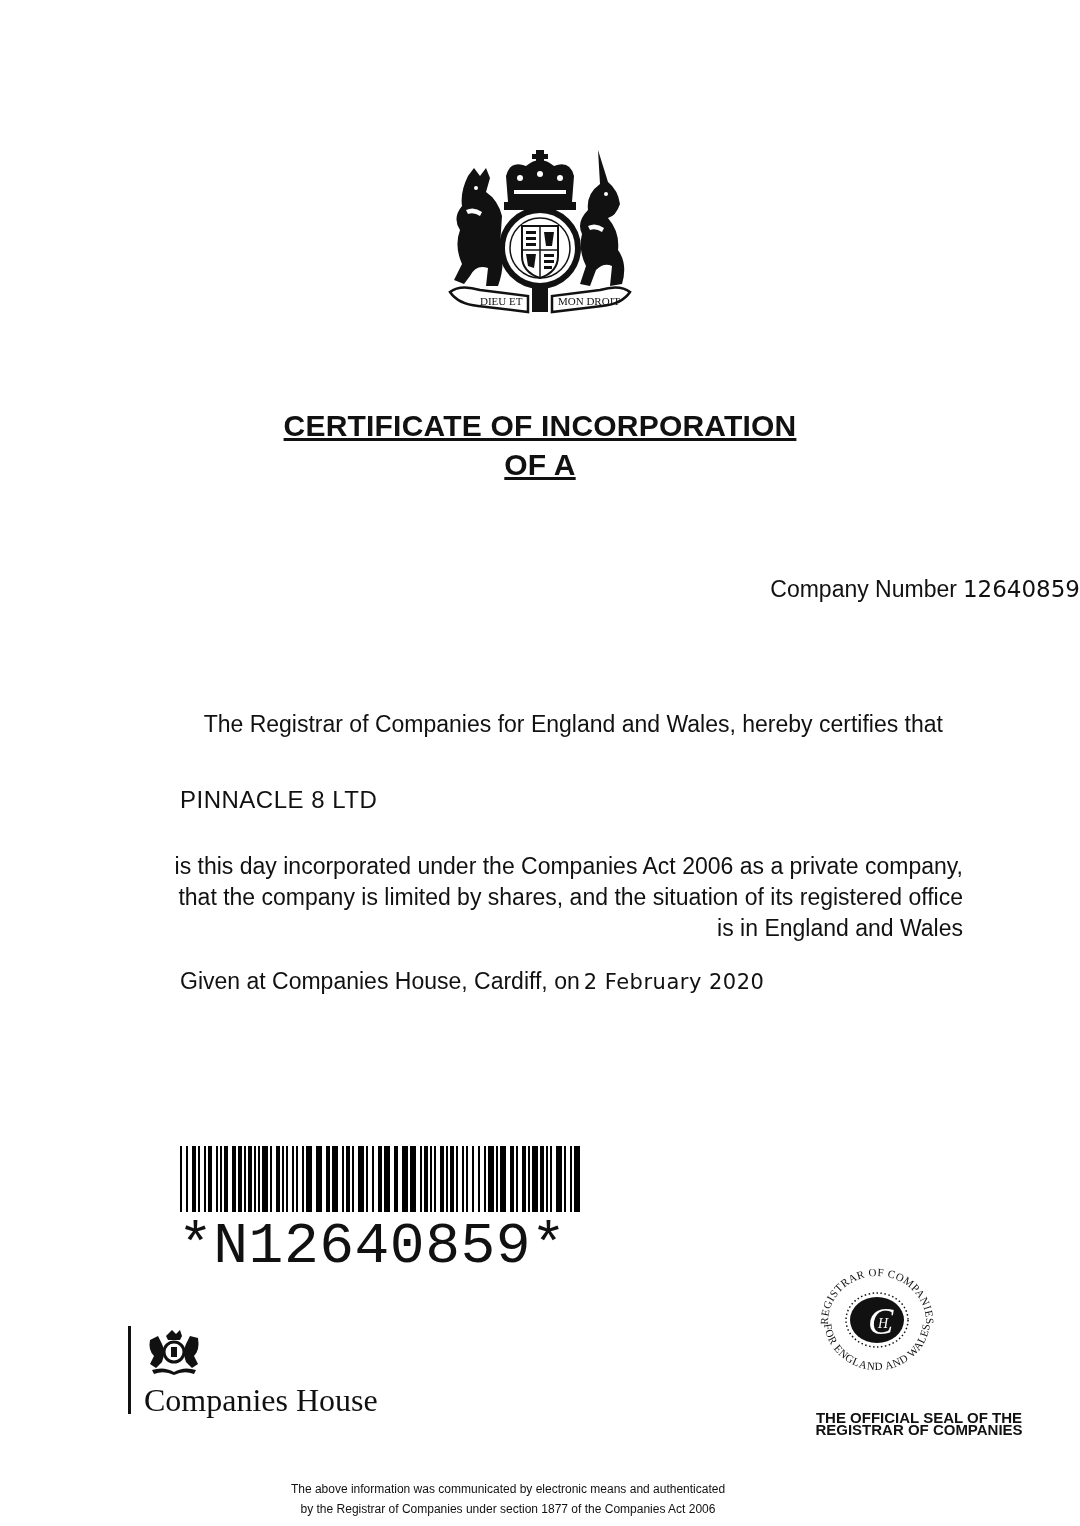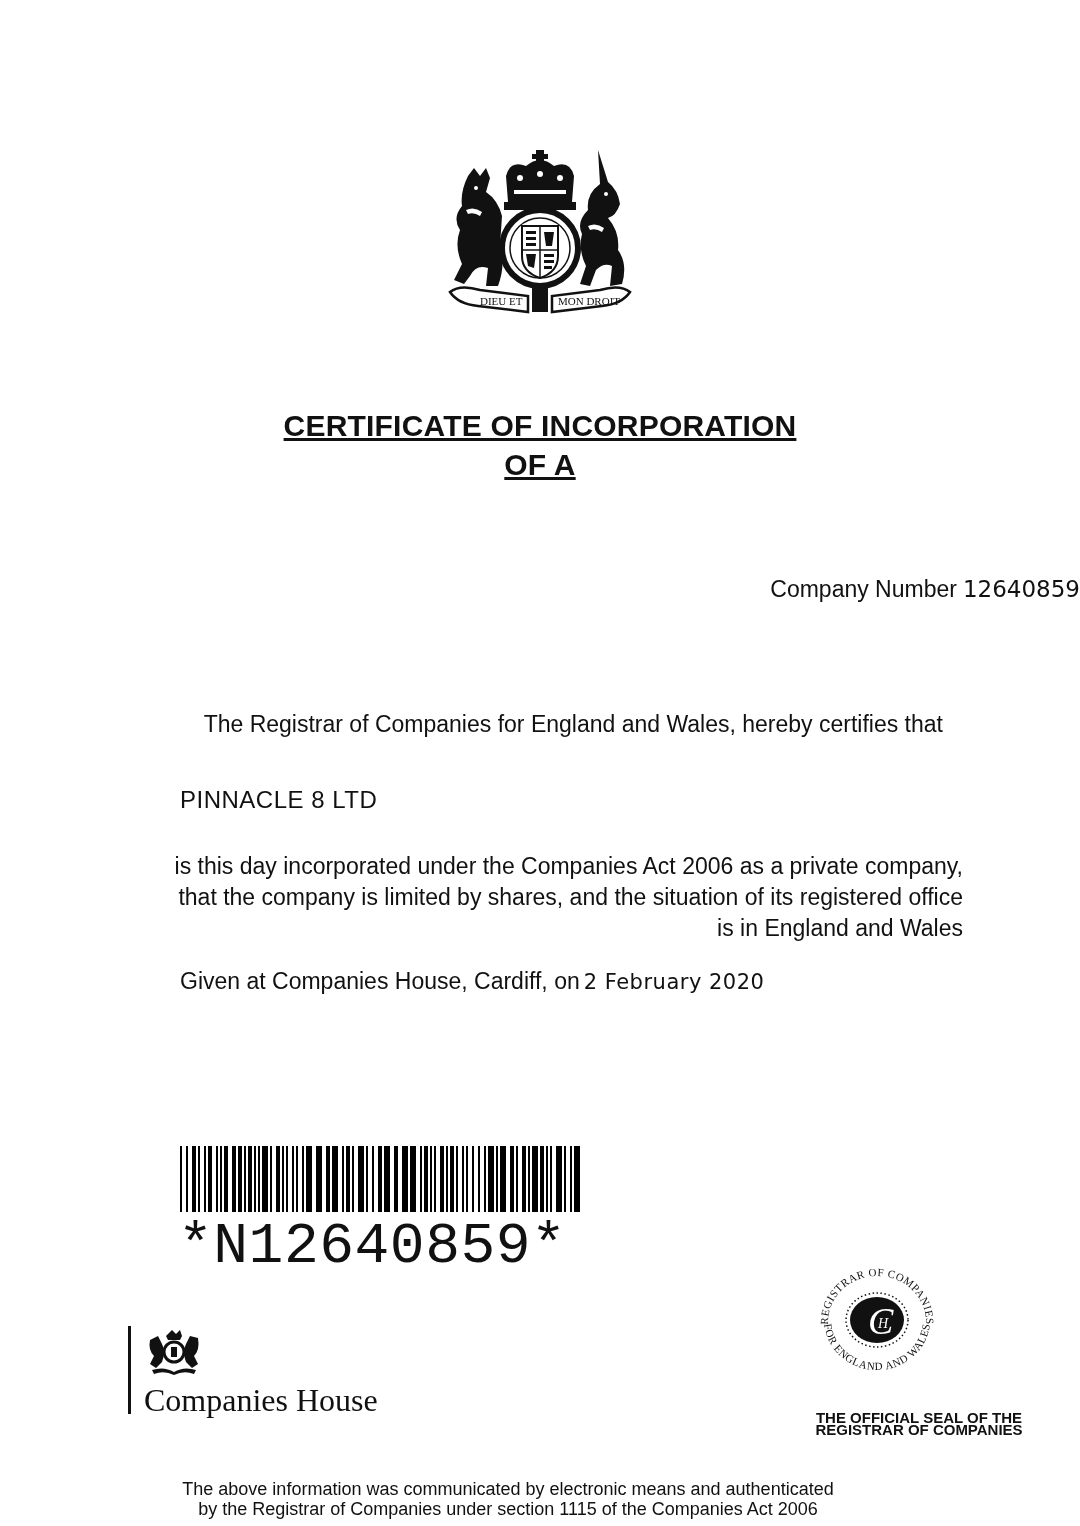--- a/index.html
+++ b/index.html
@@ -17,21 +17,21 @@
   .given { left: 180px; top: 968px; font-size: 23px; }
   .given .date { font-family: "DejaVu Sans", sans-serif; font-size: 21px; margin-left: 4px; letter-spacing: 0.5px; }
   .barcode { left: 180px; top: 1146px; width: 404px; height: 66px; }
   .barcode-text { left: 178px; top: 1222px; font-size: 58px; line-height: 50px; letter-spacing: 0.5px; font-family: Liberation Mono, monospace; }
   .ch-logo { left: 128px; top: 1326px; width: 300px; height: 90px; }
   .ch-bar { position: absolute; left: 0; top: 0; width: 3px; height: 88px; background: #111; }
   .ch-crest { position: absolute; left: 16px; top: 2px; width: 60px; height: 48px; }
   .ch-name { position: absolute; left: 16px; top: 56px; font-size: 32px; line-height: 36px; white-space: nowrap; font-family: Liberation Serif, serif; }
   .seal { left: 812px; top: 1262px; width: 130px; height: 112px; }
   .seal-caption { left: 804px; width: 230px; top: 1380px; text-align: center; font-weight: bold; font-size: 15px; line-height: 12px; margin-top: 32px; }
-  .footer { left: 0; width: 1016px; top: 1479px; text-align: center; font-size: 18px; line-height: 20px; }
+  .footer { left: 0; width: 1016px; top: 1479px; text-align: center; font-size: 12px; line-height: 20px; }
 </style>
 </head>
 <body>
 
 <div class="abs crest">
   <svg width="200" height="170" viewBox="0 0 200 170">
 
     <g fill="#111">
       <rect x="96" y="4" width="8" height="14"></rect>
       <rect x="92" y="8" width="16" height="5"></rect>
@@ -212,14 +212,14 @@
     <text x="66" y="66" font-family="Liberation Serif, serif" font-style="italic" font-size="14" fill="#fff">H</text>
   </svg>
 </div>
 <div class="abs seal-caption">
   <div>THE OFFICIAL SEAL OF THE</div>
   <div>REGISTRAR OF COMPANIES</div>
 </div>
 
 <div class="abs footer">
   <div>The above information was communicated by electronic means and authenticated</div>
-  <div>by the Registrar of Companies under section 1115 of the Companies Act 2006</div>
+  <div>by the Registrar of Companies under section 1877 of the Companies Act 2006</div>
 </div>
 
 </body></html>

